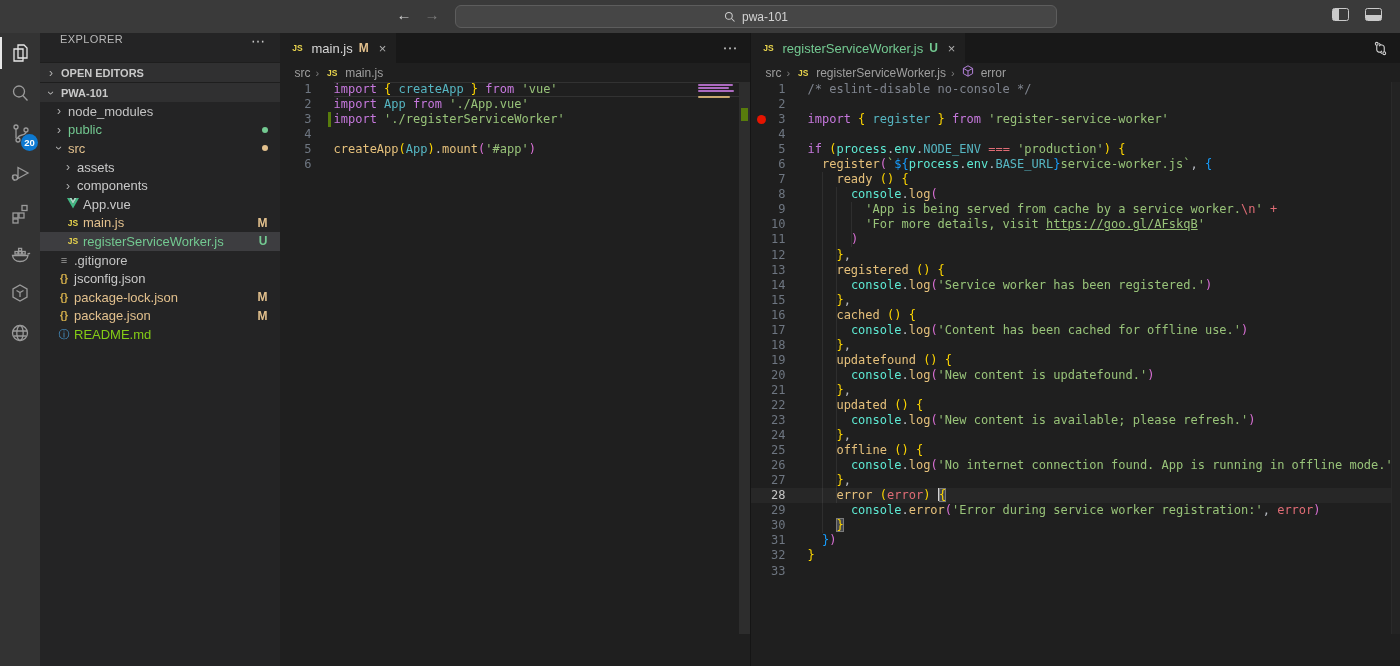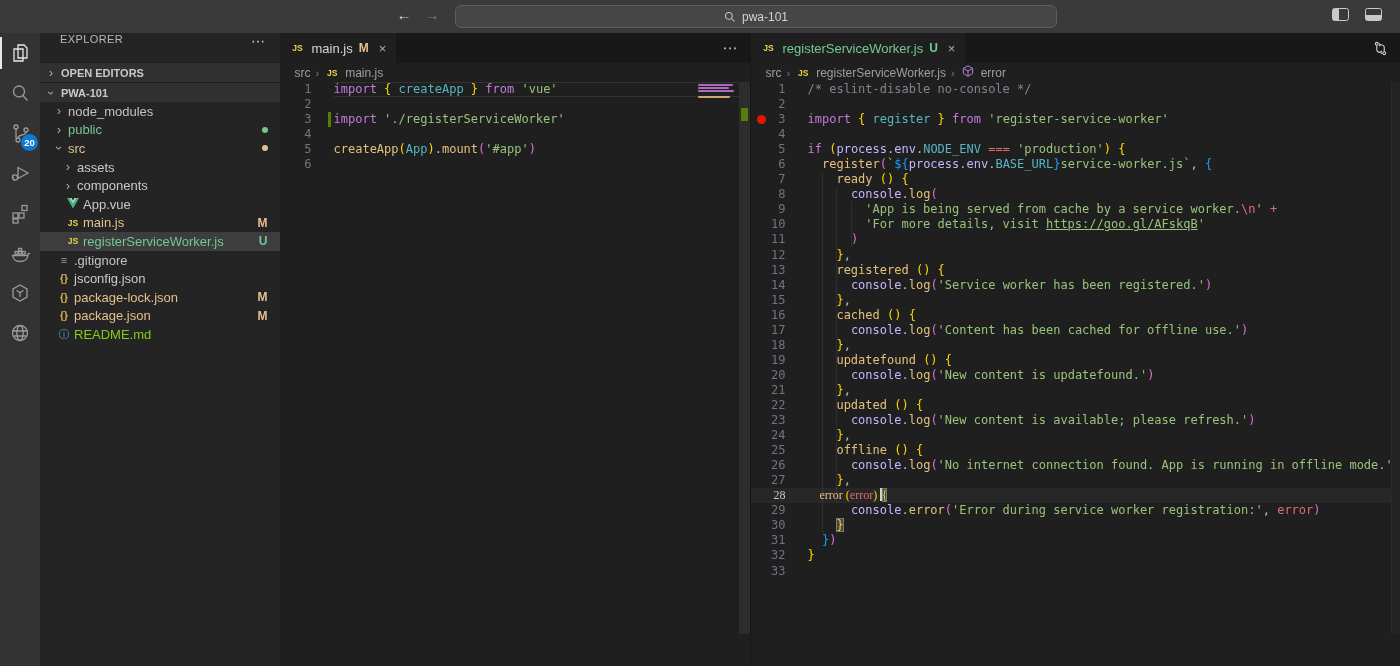--- a/index.html
+++ b/index.html
@@ -60,32 +60,32 @@
   .tabbar { height:30px; background:#181818; display:flex; position:relative; }
   .tab { height:30px; background:#1f1f1f; display:flex; align-items:center; gap:6px; padding:0 10px; font-size:13px; cursor:pointer; }
   .tab .close { color:#aeaeae; font-size:13px; margin-left:4px; }
   .tab-actions { position:absolute; right:12px; top:0; height:30px; display:flex; align-items:center; color:#cfcfcf; font-size:15px; cursor:pointer; }
   .breadcrumb { height:19px; display:flex; align-items:center; gap:5px; padding-left:15px; font-size:12px; color:#9f9f9f; }
   .bc-sep { color:#7c7c7c; font-size:11px; }
 
   .code { position:relative; font-family:"DejaVu Sans Mono", monospace; font-size:12px; line-height:15.05px; height:552px; }
   .crow { display:flex; height:15.05px; position:relative; }
   .crow.cur0 .ctext { box-shadow: inset 0 1px 0 #323232, inset 0 -1px 0 #323232; }
-  .crow.cur1 { background:rgba(255,255,255,0.04);font-family:Liberation Serif, serif; }
+  .crow.cur1 { background:rgba(255,255,255,0.04); }
   .crow.cur1 .lnum { color:#c6c6c6; }
   .gut { position:relative; flex:none; color:#6e7681; text-align:right; }
   #ed0 .gut { width:54px; padding-right:22px; }
   #ed1 .gut { width:57px; padding-right:22px; }
   .ctext { white-space:pre; flex:1; overflow:hidden; }
   .bp { position:absolute; left:6px; top:3px; width:9px; height:9px; border-radius:50%; background:#e51400; }
   .addbar { position:absolute; right:3px; top:0; width:3px; height:100%; background:#587c0c; }
   .caret { display:inline-block; width:1.5px; height:13px; background:#d4d4d4; vertical-align:-2px; }
 
   .t-kw{color:#c678dd} .t-cy{color:#56b6c2} .t-str{color:#98c379} .t-esc{color:#e06c75}
-  .t-op{color:#e06c75} .t-fn{color:#e5c07b} .t-obj{color:#c4b5fd} .t-pl{color:#b8bcc4}
+  .t-op{color:#e06c75} .t-fn{color:#e5c07b} .t-obj{color:#5eead4} .t-pl{color:#b8bcc4}
   .t-cm{color:#7f848e} .t-b0{color:#ffd700} .t-b1{color:#da70d6} .t-b2{color:#179fff}
   .t-link{color:#98c379; text-decoration:underline}
   .t-bm{ outline:1px solid #7a7a7a; outline-offset:-1px; background:#44474e; }
 
   .minimap { position:absolute; top:2px; right:14px; width:38px; }
   .minimap .mmbar { height:2px; margin-bottom:1px; border-radius:1px; opacity:.85; }
   .ovruler { position:absolute; top:0; right:0; width:11px; height:100%; background:#2d2d2d; }
   .ovmark { position:absolute; left:2px; width:7px; height:13px; }
   .guide { position:absolute; width:1px; background:rgba(255,255,255,0.07); }
   .strip2 { position:absolute; top:0; right:0; width:9px; height:100%; background:#232323; border-left:1px solid #2a2a2a; }
@@ -288,20 +288,21 @@
             <span class="fico fico-js">JS</span>
             <span>main.js</span>
           </div>
         <div class="code" id="code0">
             <div class="crow cur0">
               <div class="gut"><span class="lnum">1</span></div>
               <div class="ctext"><span class="t-kw">import</span><span class="t-pl"> </span><span class="t-b0">{</span><span class="t-pl"> </span><span class="t-cy">createApp</span><span class="t-pl"> </span><span class="t-b0">}</span><span class="t-pl"> </span><span class="t-kw">from</span><span class="t-pl"> </span><span class="t-str">'vue'</span></div>
             </div>
             <div class="crow">
               <div class="gut"><span class="lnum">2</span></div>
+              <div class="ctext"><span class="t-kw">import</span><span class="t-pl"> </span><span class="t-cy">App</span><span class="t-pl"> </span><span class="t-kw">from</span><span class="t-pl"> </span><span class="t-str">'./App.vue'</span></div>
             </div>
             <div class="crow">
               <div class="gut"><span class="lnum">3</span><span class="addbar"></span></div>
               <div class="ctext"><span class="t-kw">import</span><span class="t-pl"> </span><span class="t-str">'./registerServiceWorker'</span></div>
             </div>
             <div class="crow">
               <div class="gut"><span class="lnum">4</span></div>
               <div class="ctext"></div>
             </div>
             <div class="crow">

